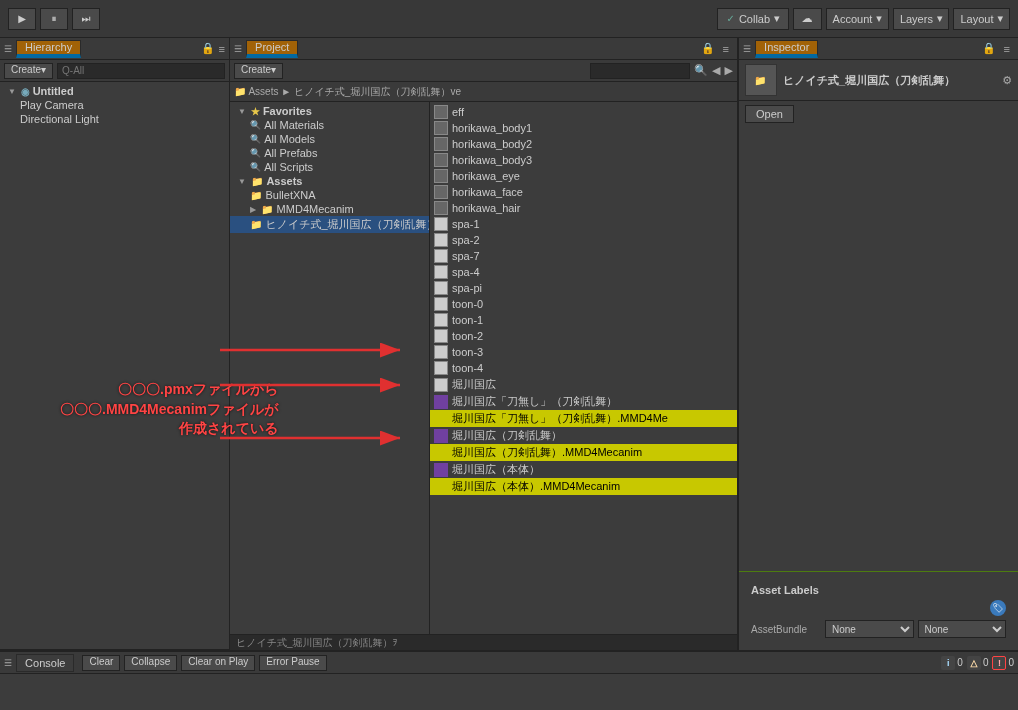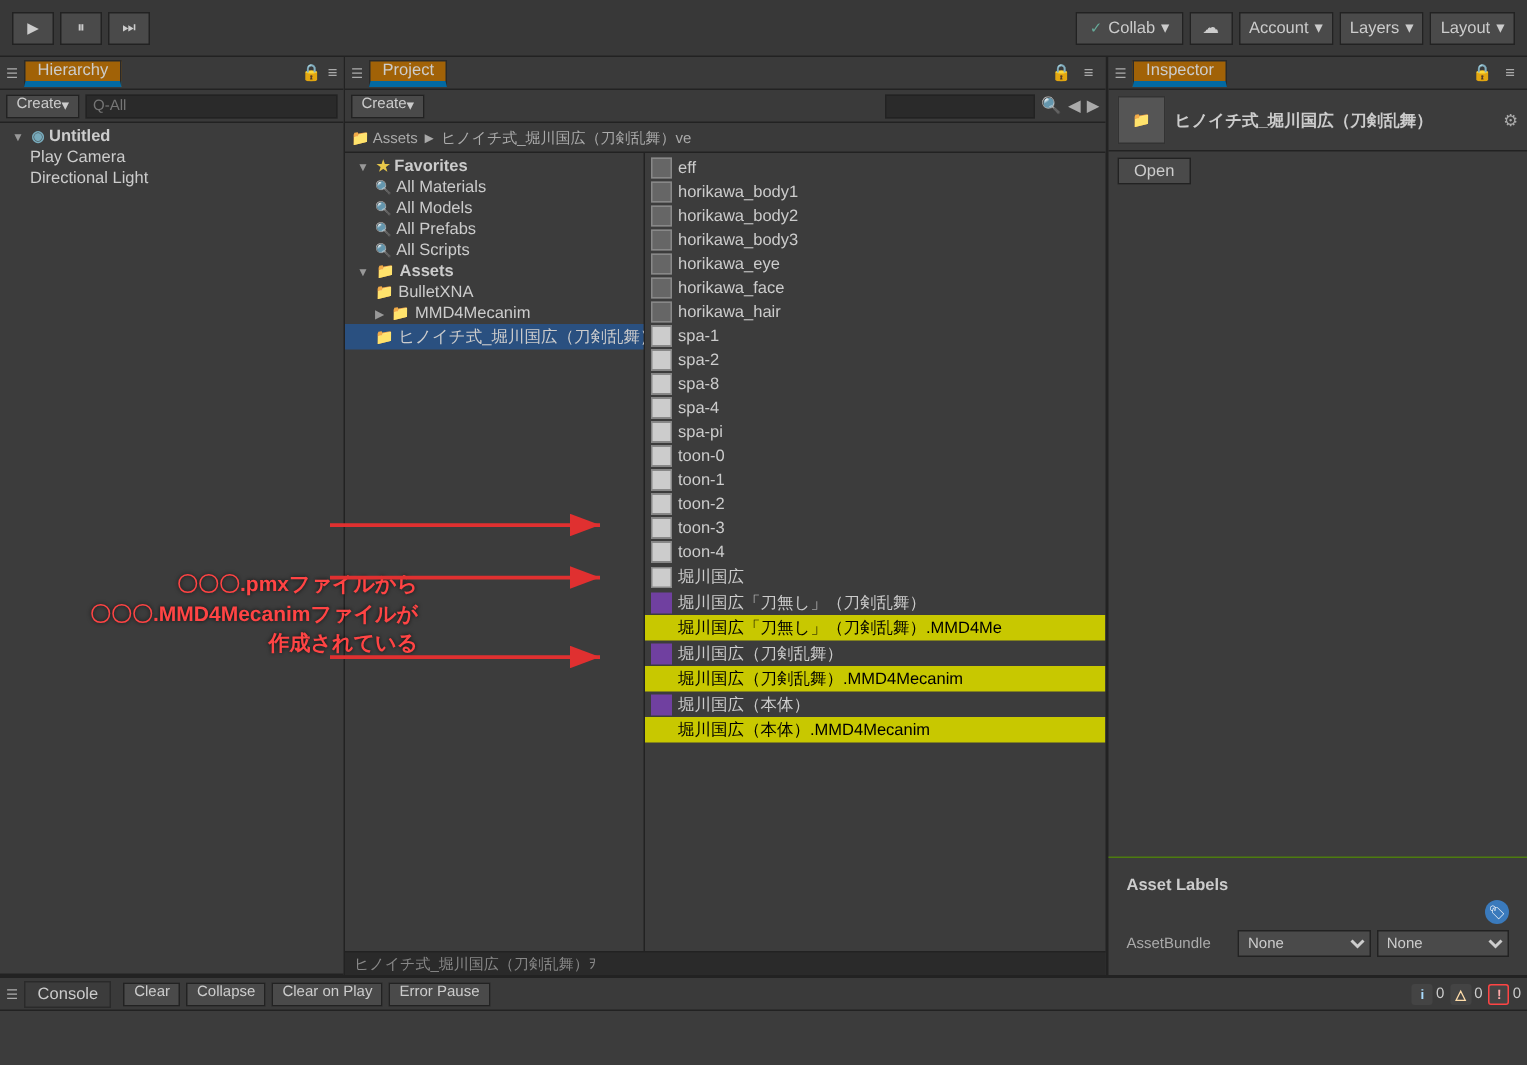--- a/index.html
+++ b/index.html
@@ -501,21 +501,21 @@
         <div class="file-item">
           <span class="file-icon icon-material-white"></span>
           <span>spa-1</span>
         </div>
         <div class="file-item">
           <span class="file-icon icon-material-white"></span>
           <span>spa-2</span>
         </div>
         <div class="file-item">
           <span class="file-icon icon-material-white"></span>
-          <span>spa-8</span>
+          <span>spa-7</span>
         </div>
         <div class="file-item">
           <span class="file-icon icon-material-white"></span>
           <span>spa-4</span>
         </div>
         <div class="file-item">
           <span class="file-icon icon-material-white"></span>
           <span>spa-pi</span>
         </div>
         <div class="file-item">

